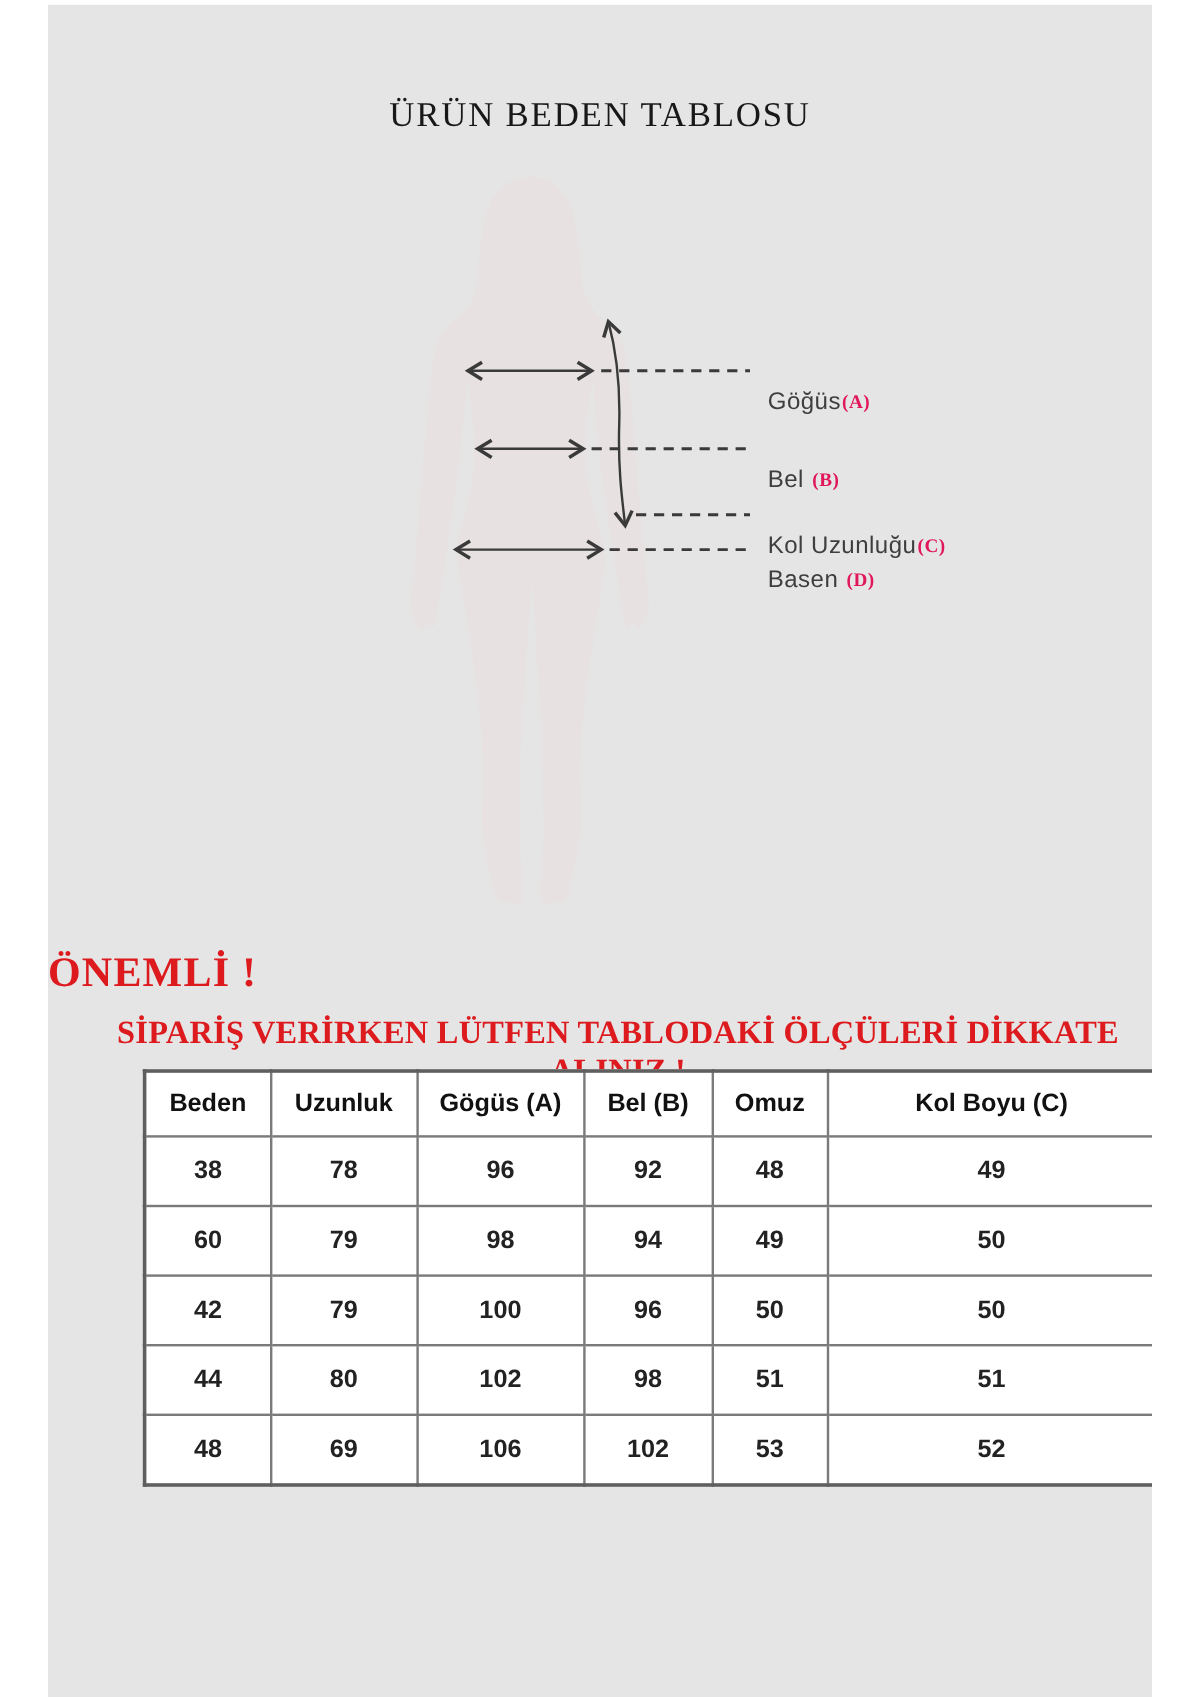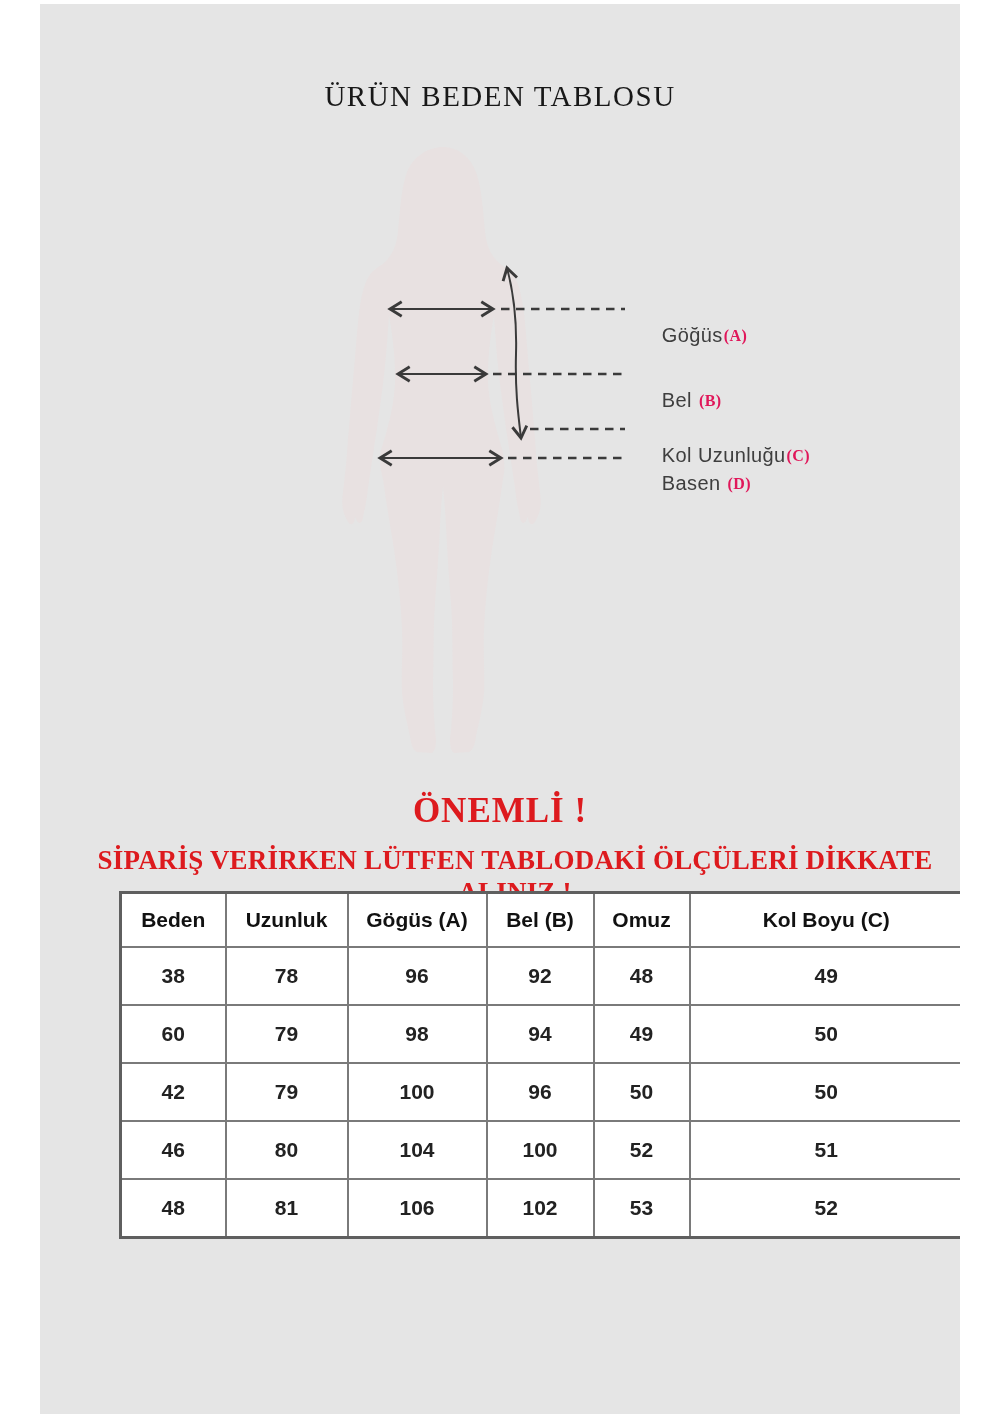--- a/index.html
+++ b/index.html
@@ -13,37 +13,36 @@
   }
   .page-title{
     position:absolute;top:76px;left:0;width:100%;
     margin:0;text-align:center;
     font-family:"Liberation Serif",serif;
     font-size:29px;font-weight:400;letter-spacing:1.5px;
     color:#181818;
   }
   .diagram-svg{position:absolute;left:280px;top:135px;width:320px;height:625px;}
   .measure-label{
-    position:absolute;left:598px;
+    position:absolute;left:576px;
     font-size:20px;line-height:26px;letter-spacing:0.4px;
     color:#3e3e3e;white-space:pre;
   }
   .measure-label .paren{
     font-family:"Liberation Serif",serif;
     font-weight:700;font-size:16px;
     color:#e0175a;
     position:relative;top:-1px;margin-left:1px;
   }
   .label-gogus{top:292px;}
   .label-bel{top:357px;}
   .label-kol{top:412px;}
   .label-basen{top:440px;}
   .warn-heading{
     position:absolute;top:787px;left:0;width:100%;
-    text-align:center;
     font-family:"Liberation Serif",serif;
     font-weight:700;font-size:35px;letter-spacing:1px;
     color:#dd1a1e;line-height:40px;
   }
   .warn-sub{
     position:absolute;top:840px;left:15px;width:100%;
     text-align:center;
     font-family:"Liberation Serif",serif;
     font-weight:700;font-size:27px;letter-spacing:0.2px;
     color:#dd1a1e;line-height:32px;
@@ -221,30 +220,30 @@
       </tr>
       <tr>
         <td>42</td>
         <td>79</td>
         <td>100</td>
         <td>96</td>
         <td>50</td>
         <td>50</td>
       </tr>
       <tr>
-        <td>46</td>
+        <td>44</td>
         <td>80</td>
-        <td>104</td>
-        <td>100</td>
-        <td>52</td>
+        <td>102</td>
+        <td>98</td>
         <td>51</td>
+        <td>51</td>
       </tr>
       <tr>
         <td>48</td>
-        <td>81</td>
+        <td>69</td>
         <td>106</td>
         <td>102</td>
         <td>53</td>
         <td>52</td>
       </tr>
     </tbody>
   </table>
 
 </div>
 

